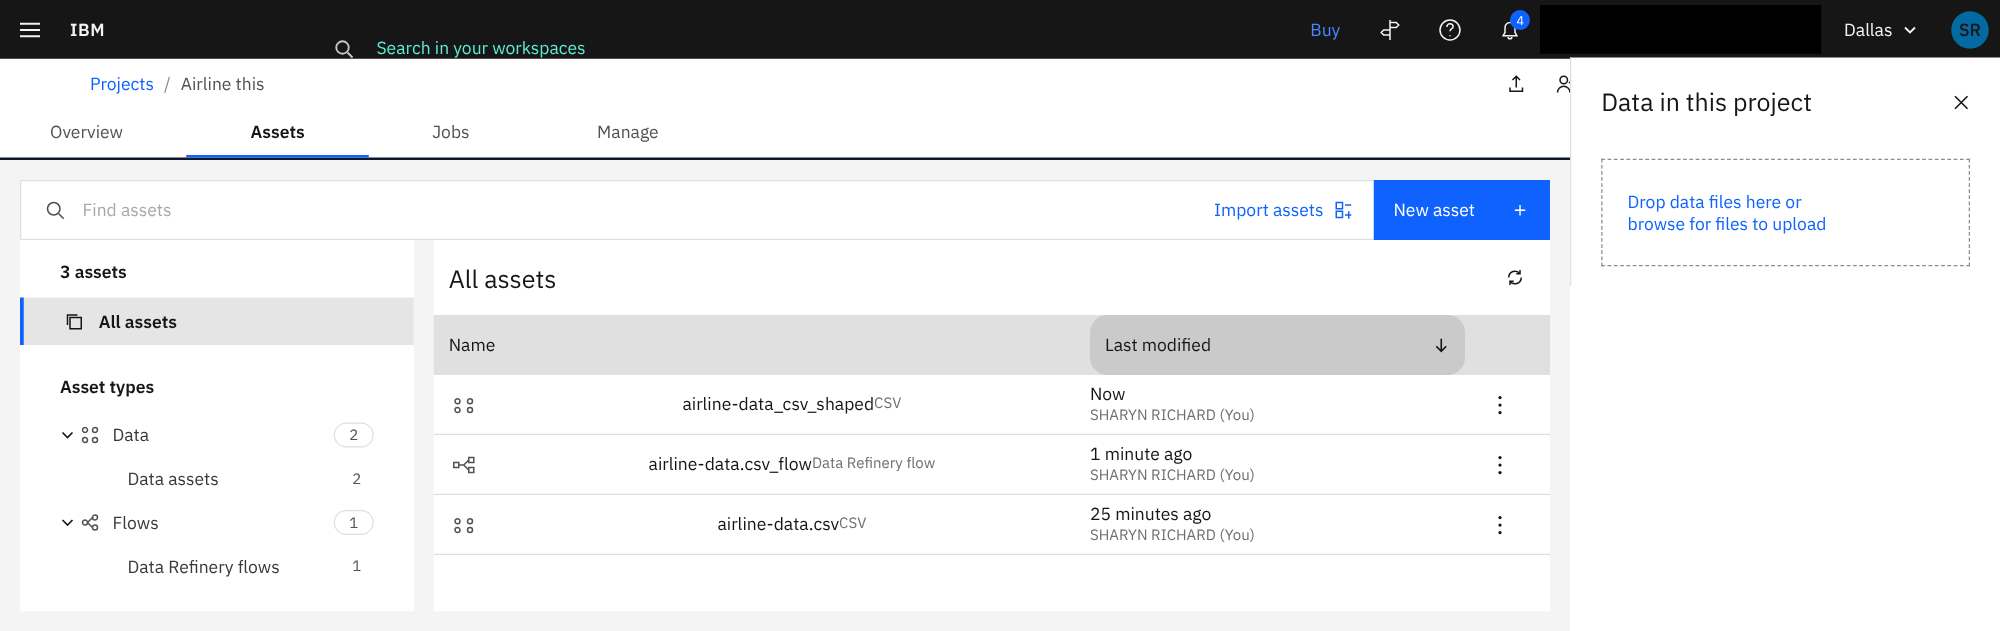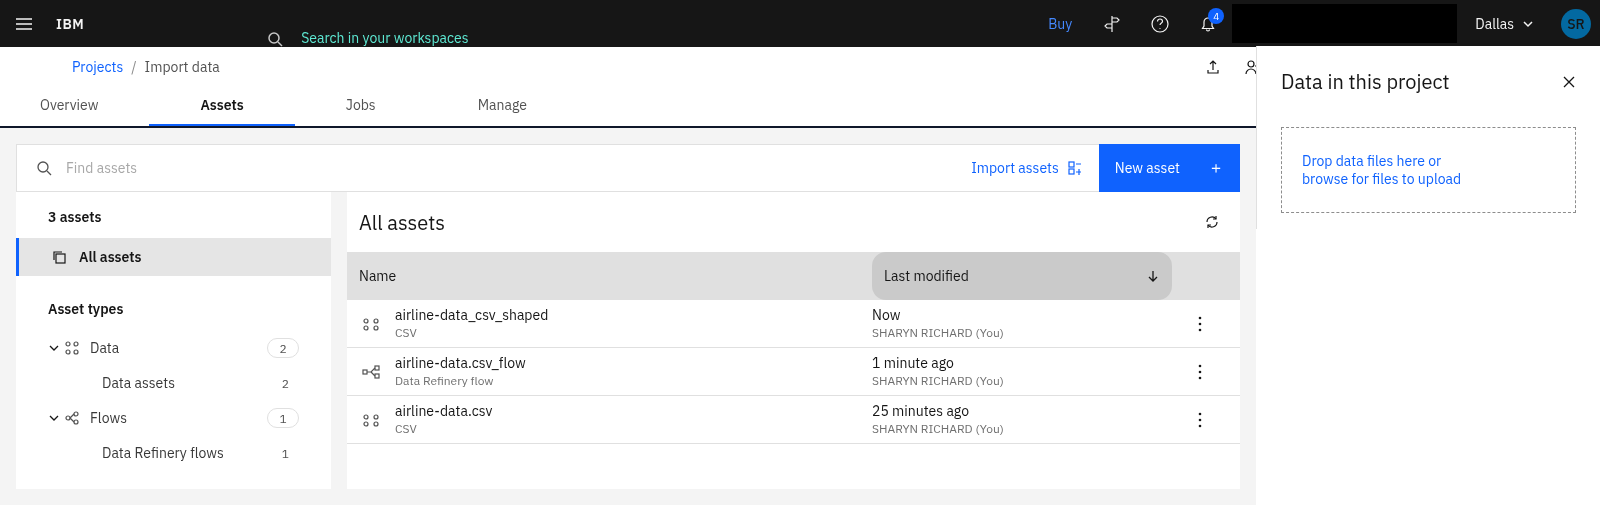--- a/index.html
+++ b/index.html
@@ -77,21 +77,21 @@
   .tablewrap .titlebar .refresh { width: 32px; height: 32px; display: flex; align-items: center; justify-content: center; cursor: pointer; }
 
   .thead { display: flex; background: #e0e0e0; height: 48px; align-items: stretch; font-size: 14px; }
   .thead .th { display: flex; align-items: center; padding: 0 12px; font-weight: 400; color: #161616; border-radius: 14px; }
   .thead .th.name { flex: 1; }
   .thead .th.mod { width: 300px; background: #cacaca; justify-content: space-between; cursor: pointer;}
   .thead .th.menu { width: 68px; }
 
   .trow { display: flex; align-items: center; height: 48px; border-bottom: 1px solid #e0e0e0; padding: 0 12px 0 0; }
   .trow .ticon { width: 48px; display: flex; align-items: center; justify-content: center; color: #525252; }
-  .trow .namecell { flex: 1; display: flex; flex-direction: column; justify-content: center; line-height: 1.25; }
+  .trow .namecell { flex: 1; display: flex; flex-direction: row; justify-content: center; line-height: 1.25; }
   .trow .namecell .nm { font-size: 14px; color: #161616; }
   .trow .namecell .sub { font-size: 12px; color: #6f6f6f; }
   .trow .modcell { width: 300px; display: flex; flex-direction: column; justify-content: center; line-height: 1.25; }
   .trow .modcell .when { font-size: 14px; color: #161616; }
   .trow .modcell .who { font-size: 12px; color: #6f6f6f; }
   .trow .menucell { width: 56px; display: flex; align-items: center; justify-content: center; cursor: pointer; }
 
   
   .sidepanel .sp-head { display: flex; align-items: center; justify-content: space-between; padding: 22px 24px 16px 24px; }
   .sidepanel .sp-head h3 { font-size: 20px; font-weight: 400; }
@@ -152,21 +152,21 @@
     <div class="avatar">
       <div class="circle">SR</div>
     </div>
   </div>
 </div>
 
 <div class="crumbbar">
   <div class="crumbs">
     <a>Projects</a>
     <span class="sep">/</span>
-    <span class="current">Import data</span>
+    <span class="current">Airline this</span>
   </div>
   <div class="spacer"></div>
   <div class="tools">
     <div class="tool">
       <svg width="16" height="16" viewBox="0 0 16 16" fill="none" stroke="#161616" stroke-width="1.2">
           <path d="M8 11V2M5 5l3-3 3 3"></path>
           <path d="M3 11v3h10v-3"></path>
         </svg>
     </div>
     <div class="tool">

